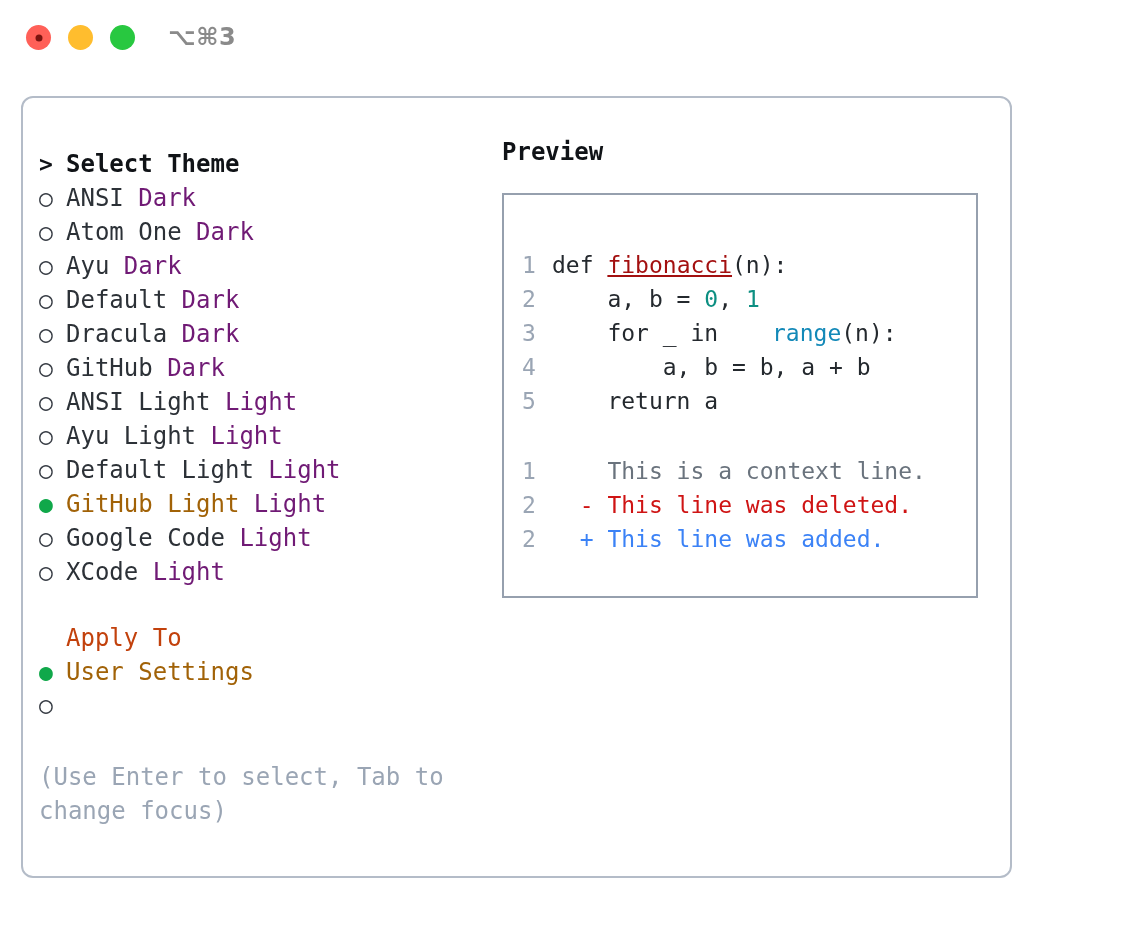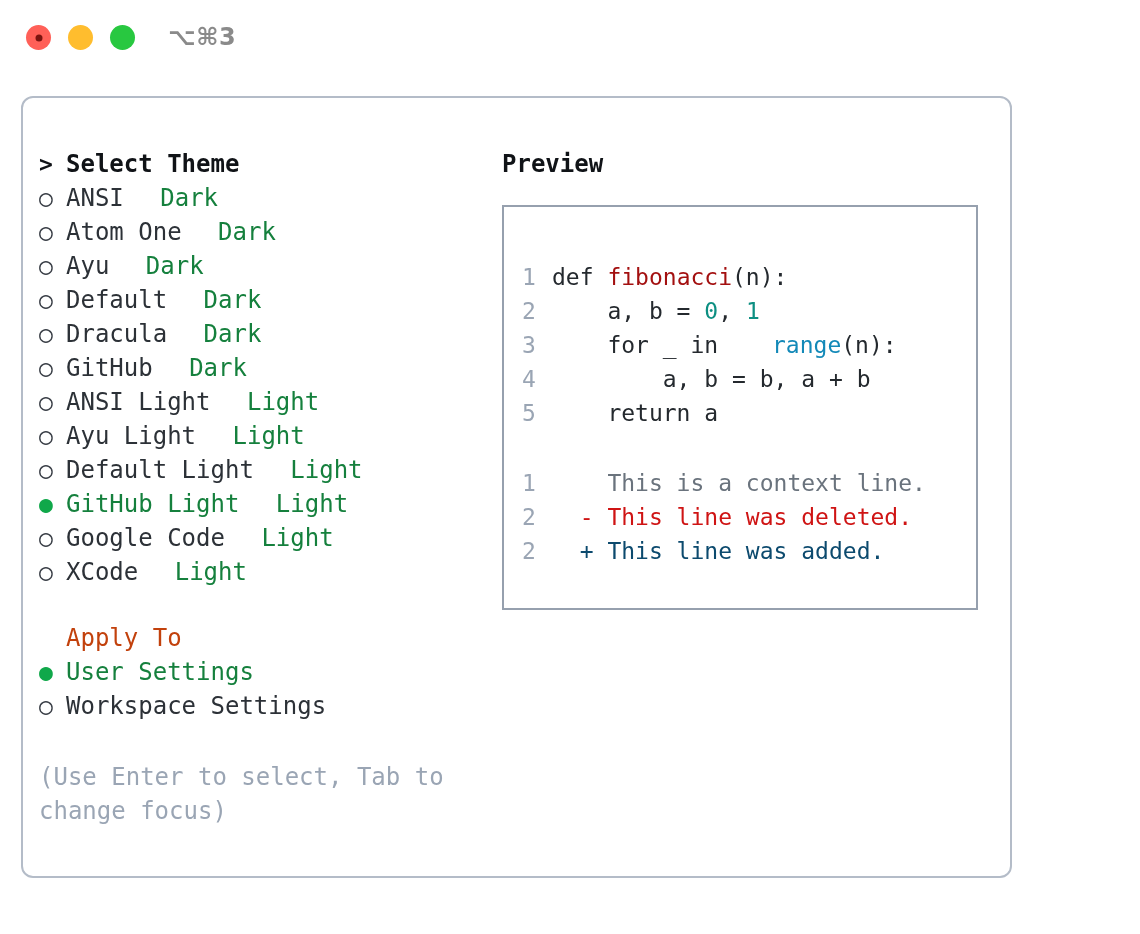--- a/index.html
+++ b/index.html
@@ -115,22 +115,22 @@
   .heading-row .label {
     font-weight: 700;
     color: #101317;
   }
   .heading-row .marker {
     color: #101317;
     font-weight: 700;
   }
 
   .label { color: #2c3137; }
-  .label.sel { color: #15803d; }
-  .suffix { color: #15803d; margin-left: 22px; }
+  .label.sel { color: #a16207; }
+  .suffix { color: #701a75; }
 
   .group-head {
     height: 34px;
     font-size: 24px;
     color: #c2410c;
     padding-left: 27px;
     white-space: pre;
   }
 
   .spacer-sm { height: 32px; }
@@ -141,21 +141,21 @@
     color: #9aa5b4;
     line-height: 34px;
     width: 408px;
     white-space: pre-wrap;
   }
 
   
   .right-col {
     position: absolute;
     left: 479px;
-    top: 52px;
+    top: 40px;
     width: 490px;
   }
   .preview-title {
     font-size: 24px;
     font-weight: 700;
     color: #101317;
     margin-bottom: 27px;
   }
   .preview-box {
     width: 476px;
@@ -174,30 +174,30 @@
   }
   .lineno {
     display: inline-block;
     width: 30px;
     flex: 0 0 30px;
     color: #9aa5b4;
     text-align: left;
   }
   .code-text { color: #24292e; }
 
-  .tok-fn   { color: #a31010; }
+  .tok-fn   { color: #a31010; text-decoration: underline; }
   .tok-num  { color: #0d8f82; }
   .tok-call { color: #1389b8; margin-left: 40px; }
   .tok-kw   { color: #24292e; }
 
   .code-gap { height: 36px; }
 
   .diff-ctx { color: #6a737d; }
   .diff-del { color: #cf1414; text-align: right; }
-  .diff-add { color: #0c4a6e; text-align: right; }
+  .diff-add { color: #3b82f6; text-align: right; }
 </style>
 </head>
 <body>
 
 <div class="window">
 
   <div class="titlebar">
     <div class="traffic">
       <span class="dot dot-red"></span>
       <span class="dot dot-yellow"></span>
@@ -222,21 +222,21 @@
             <div class="row"><span class="marker">○</span><span class="label">Ayu Light</span><span class="suffix"> Light</span></div>
             <div class="row"><span class="marker">○</span><span class="label">Default Light</span><span class="suffix"> Light</span></div>
             <div class="row"><span class="marker sel">●</span><span class="label sel">GitHub Light</span><span class="suffix"> Light</span></div>
             <div class="row"><span class="marker">○</span><span class="label">Google Code</span><span class="suffix"> Light</span></div>
             <div class="row"><span class="marker">○</span><span class="label">XCode</span><span class="suffix"> Light</span></div>
           </div>
         <div class="spacer-sm"></div>
         <div class="group-head">Apply To</div>
         <div id="apply-list">
             <div class="row"><span class="marker sel">●</span><span class="label sel">User Settings</span></div>
-            <div class="row"><span class="marker">○</span><span class="label">Workspace Settings</span></div>
+            <div class="row"><span class="marker">○</span></div>
           </div>
         <div class="spacer-md"></div>
         <div class="hint">(Use Enter to select, Tab to change focus)</div>
       </div>
 
       <div class="right-col">
         <div class="preview-title">Preview</div>
         <div class="preview-box">
           <div id="code-block">
               <div class="code-line"><span class="lineno">1</span><span><span class="tok-kw">def </span><span class="tok-fn">fibonacci</span><span class="code-text">(n):</span></span></div>

